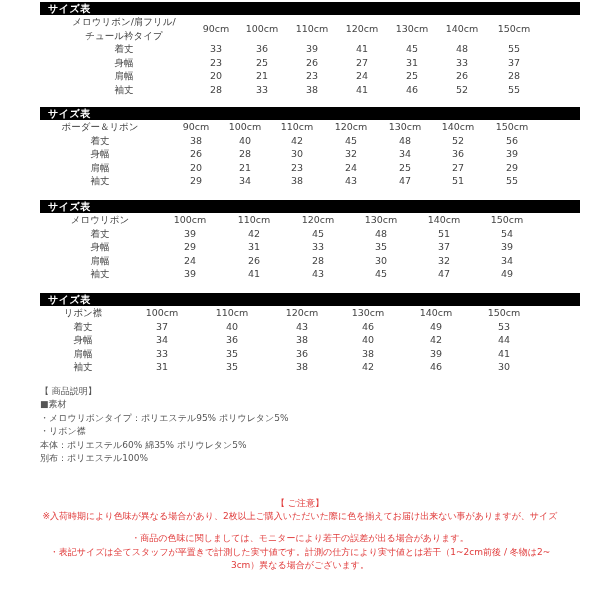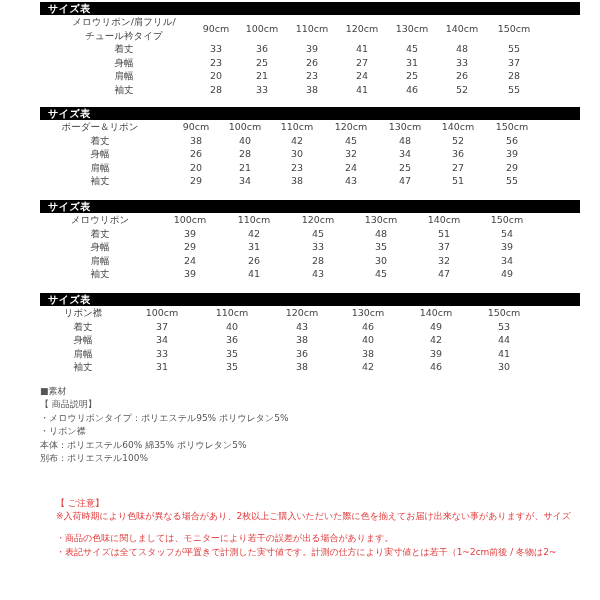--- a/index.html
+++ b/index.html
@@ -17,21 +17,21 @@
   .row { position: relative; height: 13.5px; }
   .cell { position: absolute; top: 0; text-align: center; white-space: nowrap; line-height: 13.5px; }
   .label { transform: translateX(-50%); }
   .num { transform: translateX(-50%); }
   .hdr2 { height: 27px; }
   .hdr2 .cell { line-height: 13.5px; }
   .hdr2 .num { top: 7px; }
 
   .desc { position: absolute; left: 40px; top: 385px; width: 540px; font-size: 9px; line-height: 13.4px; color: #555; }
   .desc div { white-space: nowrap; }
-  .notice { position: absolute; left: 56px; top: 497px; width: 520px; font-size: 9px; line-height: 13.2px; color: #e03a3a; }
+  .notice { position: absolute; left: 40px; top: 497px; width: 520px; font-size: 9px; line-height: 13.2px; color: #e03a3a; text-align: center; }
   .notice .blank { height: 9px; }
   .notice div { white-space: nowrap; }
 </style>
 </head>
 <body>
 
 <div class="section" style="top:2px;">
   <div class="bar">サイズ表</div>
   <div class="tbl">
     <div class="row hdr2">
@@ -242,27 +242,28 @@
       <div class="cell num" style="left:192px;">35</div>
       <div class="cell num" style="left:262px;">38</div>
       <div class="cell num" style="left:328px;">42</div>
       <div class="cell num" style="left:396px;">46</div>
       <div class="cell num" style="left:464px;">30</div>
     </div>
   </div>
 </div>
 
 <div class="desc">
+  <div>【 商品説明】</div>
   <div>■素材</div>
-  <div>【 商品説明】</div>
   <div>・メロウリボンタイプ：ポリエステル95% ポリウレタン5%</div>
   <div>・リボン襟</div>
   <div>本体：ポリエステル60% 綿35% ポリウレタン5%</div>
   <div>別布：ポリエステル100%</div>
 </div>
 
 <div class="notice">
   <div>【 ご注意】</div>
   <div>※入荷時期により色味が異なる場合があり、2枚以上ご購入いただいた際に色を揃えてお届け出来ない事がありますが、サイズ</div>
   <div class="blank"></div>
   <div>・商品の色味に関しましては、モニターにより若干の誤差が出る場合があります。</div>
   <div>・表記サイズは全てスタッフが平置きで計測した実寸値です。計測の仕方により実寸値とは若干（1~2cm前後 / 冬物は2~</div>
+  <div>3cm）異なる場合がございます。</div>
 </div>
 
 </body></html>

